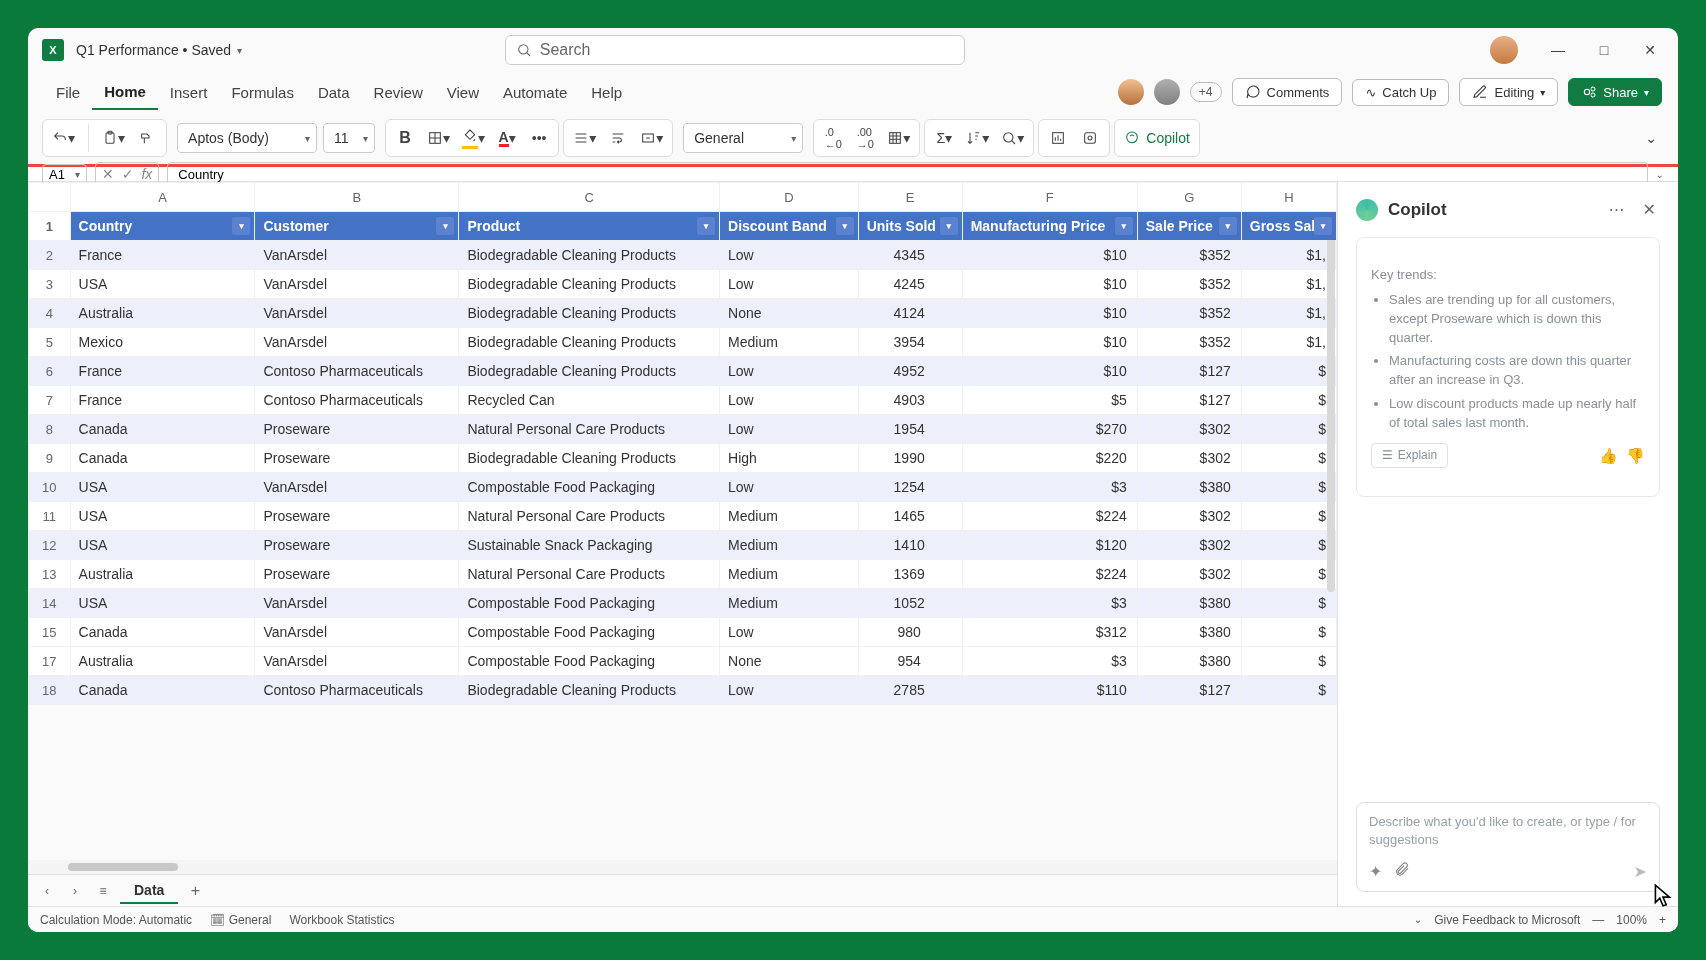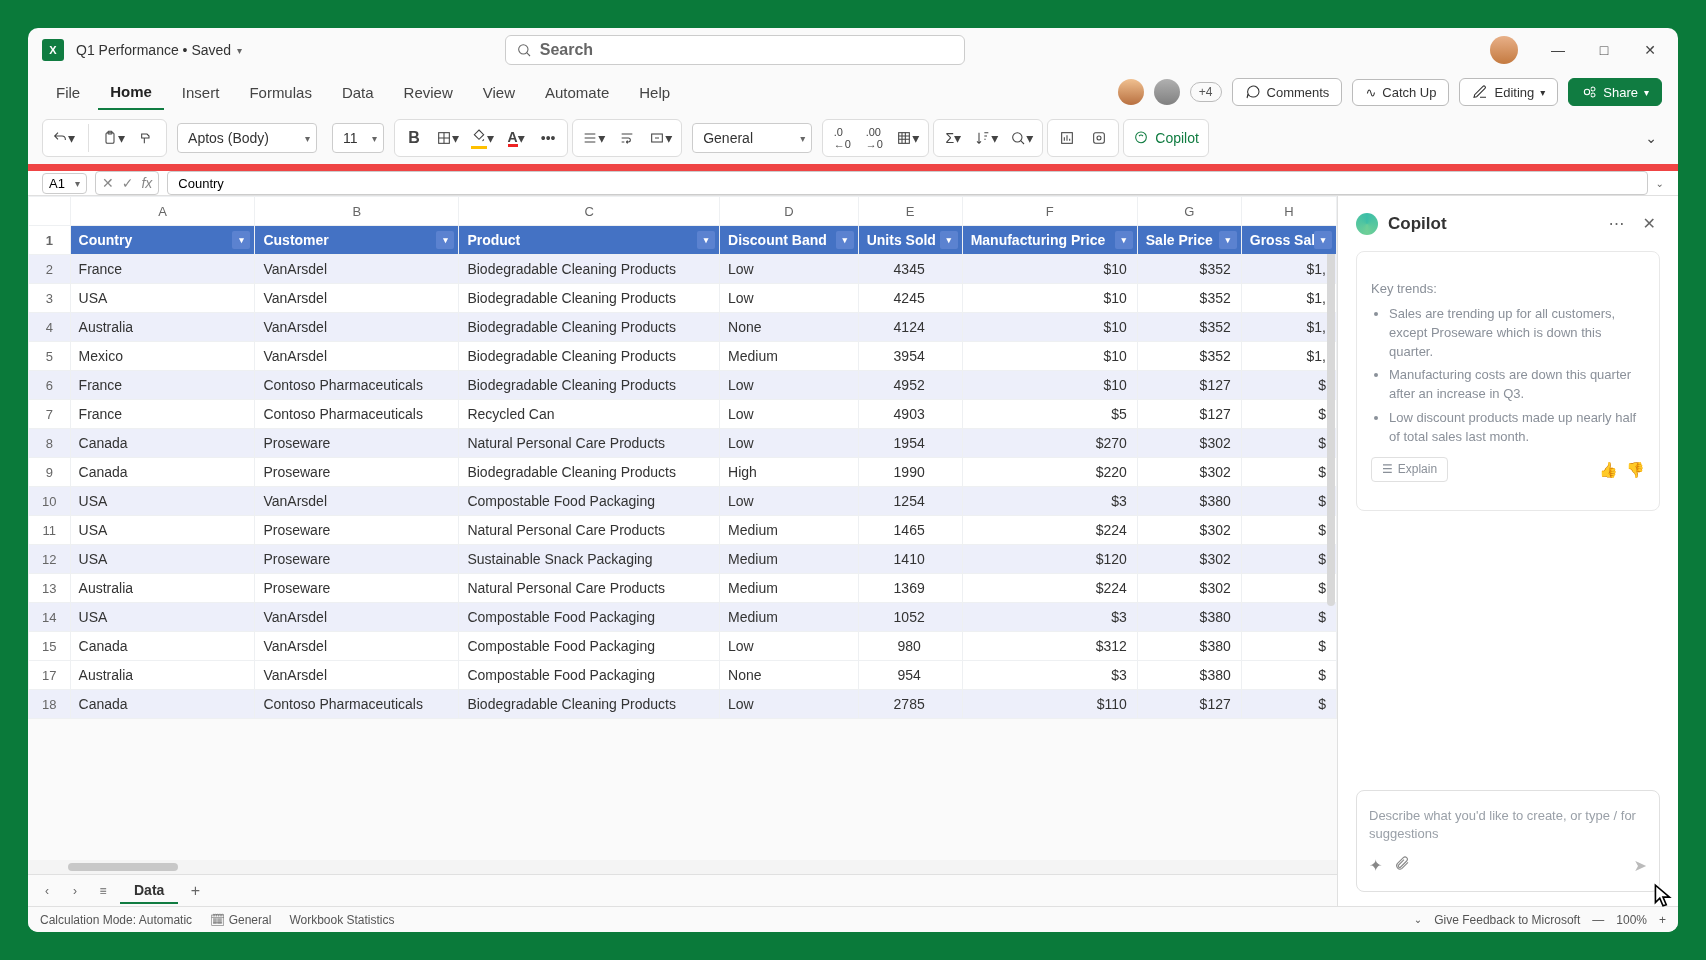--- a/index.html
+++ b/index.html
@@ -32,49 +32,48 @@
       margin: 0 auto;
       width: 460px;
       height: 30px;
       border: 1px solid #ccc;
       border-radius: 6px;
       display: flex;
       align-items: center;
       padding: 0 10px;
       color: #666;
       background: #fff;
-      font-weight: bold;
     }
     .searchbox svg { margin-right:8px; }
     .win-controls { display:flex; align-items:center; gap:6px; margin-left:auto; }
     .avatar-lg { width:28px;height:28px;border-radius:50%;background:linear-gradient(#e8b088,#c47a40); margin-right:14px; }
     .win-btn { width:40px;height:32px;display:flex;align-items:center;justify-content:center;color:#444;cursor:pointer; font-size:14px;}
     .menubar {
-      display:flex; align-items:center; height:40px; padding:0 16px;gap:6px;
+      display:flex; align-items:center; height:40px; padding:0 16px;
     }
     .menu-item { font-size:15px; color:#444; padding:8px 12px; cursor:pointer; }
     .menu-item.active { color:#222; border-bottom:2px solid #107c41; font-weight:600; }
     .menu-right { margin-left:auto; display:flex; align-items:center; gap:10px; }
     .avatar-sm { width:26px;height:26px;border-radius:50%; }
     .plus-badge { font-size:12px;color:#555;border:1px solid #bbb;border-radius:12px;padding:2px 8px;cursor:pointer; }
     .pill-btn { display:flex;align-items:center;gap:6px;font-size:13px;color:#333;border:1px solid #bbb;border-radius:6px;padding:5px 12px;cursor:pointer;background:#fff; }
     .pill-btn.share { background:#107c41;color:#fff;border-color:#107c41; }
     .ribbon {
       display:flex;align-items:center;height:52px;padding:0 14px;gap:4px;
     }
     .ribbon-box { border:1px solid #ddd;border-radius:6px;padding:4px 6px;display:flex;align-items:center;gap:6px;background:#fff; height:38px;}
     .ribbon-box.flat { border:none;background:transparent; }
     .rb-item { display:flex;align-items:center;justify-content:center;min-width:26px;height:28px;color:#444;cursor:pointer;font-size:14px;padding:0 3px; }
     .rb-sep { width:1px;height:28px;background:#e0e0e0;margin:0 4px; }
     .font-select { height:30px;border:1px solid #ccc;border-radius:4px;padding:0 22px 0 10px;font-size:14px;color:#333;display:flex;align-items:center;cursor:pointer;position:relative;background:#fff; }
     .font-select::after { content:"▾";position:absolute;right:6px;color:#666;font-size:10px; }
     .size-select { width:52px; }
     .copilot-btn { color:#107c41; gap:6px; }
     .formula-bar {
-      display:flex;align-items:center;height:32px;border-top:7px solid #ef4444;border-bottom:1px solid #e0e0e0;padding:0 14px;gap:8px;background:#fff;
+      display:flex;align-items:center;height:18px;border-top:3px solid #ef4444;border-bottom:1px solid #e0e0e0;padding:0 14px;gap:8px;background:#fff;
     }
     .name-box {display:flex;align-items:center;border:1px solid #ccc;border-radius:4px;padding:2px 6px;font-size:13px;gap:10px;cursor:pointer; }
     .fx-controls { display:flex;align-items:center;gap:8px;color:#888;font-size:14px;padding:0 6px;border:1px solid #ccc;border-radius:4px;height:24px; }
     .fx-input { flex:1;height:24px;border:1px solid #ccc;border-radius:4px;padding:0 10px;font-size:13px;display:flex;align-items:center; }
     .workspace { flex:1;display:flex;overflow:hidden; }
     .grid-panel { flex:1;display:flex;flex-direction:column;overflow:hidden;border-right:1px solid #e0e0e0; }
     .grid-scroll { flex:1;overflow:hidden;position:relative; }
     table.sheet { border-collapse:collapse;width:100%;font-size:14px;color:#333;background:#fff; }
     .sheet td, .sheet th { border:1px solid #eef0f2;padding:4px 8px;height:29px;white-space:nowrap; }
     .col-hdr { background:#fff;text-align:center;font-weight:normal;color:#666;font-size:13px; position:sticky;top:0;}
@@ -100,21 +99,21 @@
     .cp-title { font-size:17px;font-weight:600;color:#333;flex:1; }
     .cp-hdr-btn { color:#666;cursor:pointer;padding:4px;font-size:16px; }
     .cp-user-msg { background:#c6eadb;border-radius:8px;padding:12px 14px;font-size:14px;color:#2a5a47;line-height:1.35;margin-bottom:14px;margin-left:28px; }
     .cp-response { border:1px solid #e8e8e8;border-radius:8px;padding:28px 14px;font-size:13px;color:#8a9099;line-height:1.45; }
     .cp-response .kt { margin-bottom:6px; }
     .cp-response ul { list-style:disc;padding-left:18px; }
     .cp-response li { margin-bottom:5px; }
     .cp-actions { display:flex;align-items:center;margin-top:10px;gap:8px; }
     .cp-explain { border:1px solid #e0e0e0;border-radius:4px;padding:3px 10px;font-size:12px;color:#8a9099;cursor:pointer;display:flex;align-items:center;gap:5px; }
     .cp-thumbs { margin-left:auto;display:flex;gap:8px;color:#b0b0b0;font-size:15px; }
-    .cp-input-area { margin-top:auto;border:1px solid #e0e0e0;border-radius:8px;padding:16px 12px; }
+    .cp-input-area { margin-top:auto;border:1px solid #e0e0e0;border-radius:8px;padding:10px 12px; }
     .cp-placeholder { font-size:13px;color:#9aa0a8;line-height:1.4; min-height:38px;}
     .cp-input-icons { display:flex;align-items:center;gap:12px;margin-top:10px;color:#888; }
     .cp-send { margin-left:auto;color:#bbb;font-size:16px; }
     svg.ico { width:16px;height:16px;stroke:currentColor;fill:none;stroke-width:1.6; }
     .underline-g { border-bottom:3px solid #ffc000;line-height:1; }
     .underline-r { border-bottom:3px solid #e22;line-height:1; }
     .cursor-pointer-big { position:absolute; right:30px; bottom:44px; font-size:28px; color:#000; pointer-events:none; }
     .vscroll-line { position:absolute; right:2px; top:30px; width:8px; height:380px; background:#d8d8d8; border-radius:4px; }
   </style>
 </head>
@@ -192,21 +191,21 @@
       <span class="rb-item"><svg class="ico" viewBox="0 0 24 24">
             <rect x="6" y="4" width="12" height="16" rx="2"></rect>
             <rect x="9" y="2" width="6" height="4" rx="1"></rect>
           </svg>▾</span>
       <span class="rb-item">
           <svg class="ico" viewBox="0 0 24 24">
             <path d="M4 6h8l3 3v3H4z M8 12v8"></path>
           </svg>
         </span>
     </div>
-    <div class="ribbon-box flat" style="gap:15px;">
+    <div class="ribbon-box flat" style="gap:6px;">
       <div class="font-select" style="width:140px;">
           <span>Aptos (Body)</span>
         </div>
       <div class="font-select size-select">
           <span>11</span>
         </div>
     </div>
     <div class="ribbon-box">
       <span class="rb-item" style="font-weight:bold;font-size:16px;">B</span>
       <span class="rb-item"><svg class="ico" viewBox="0 0 24 24">

